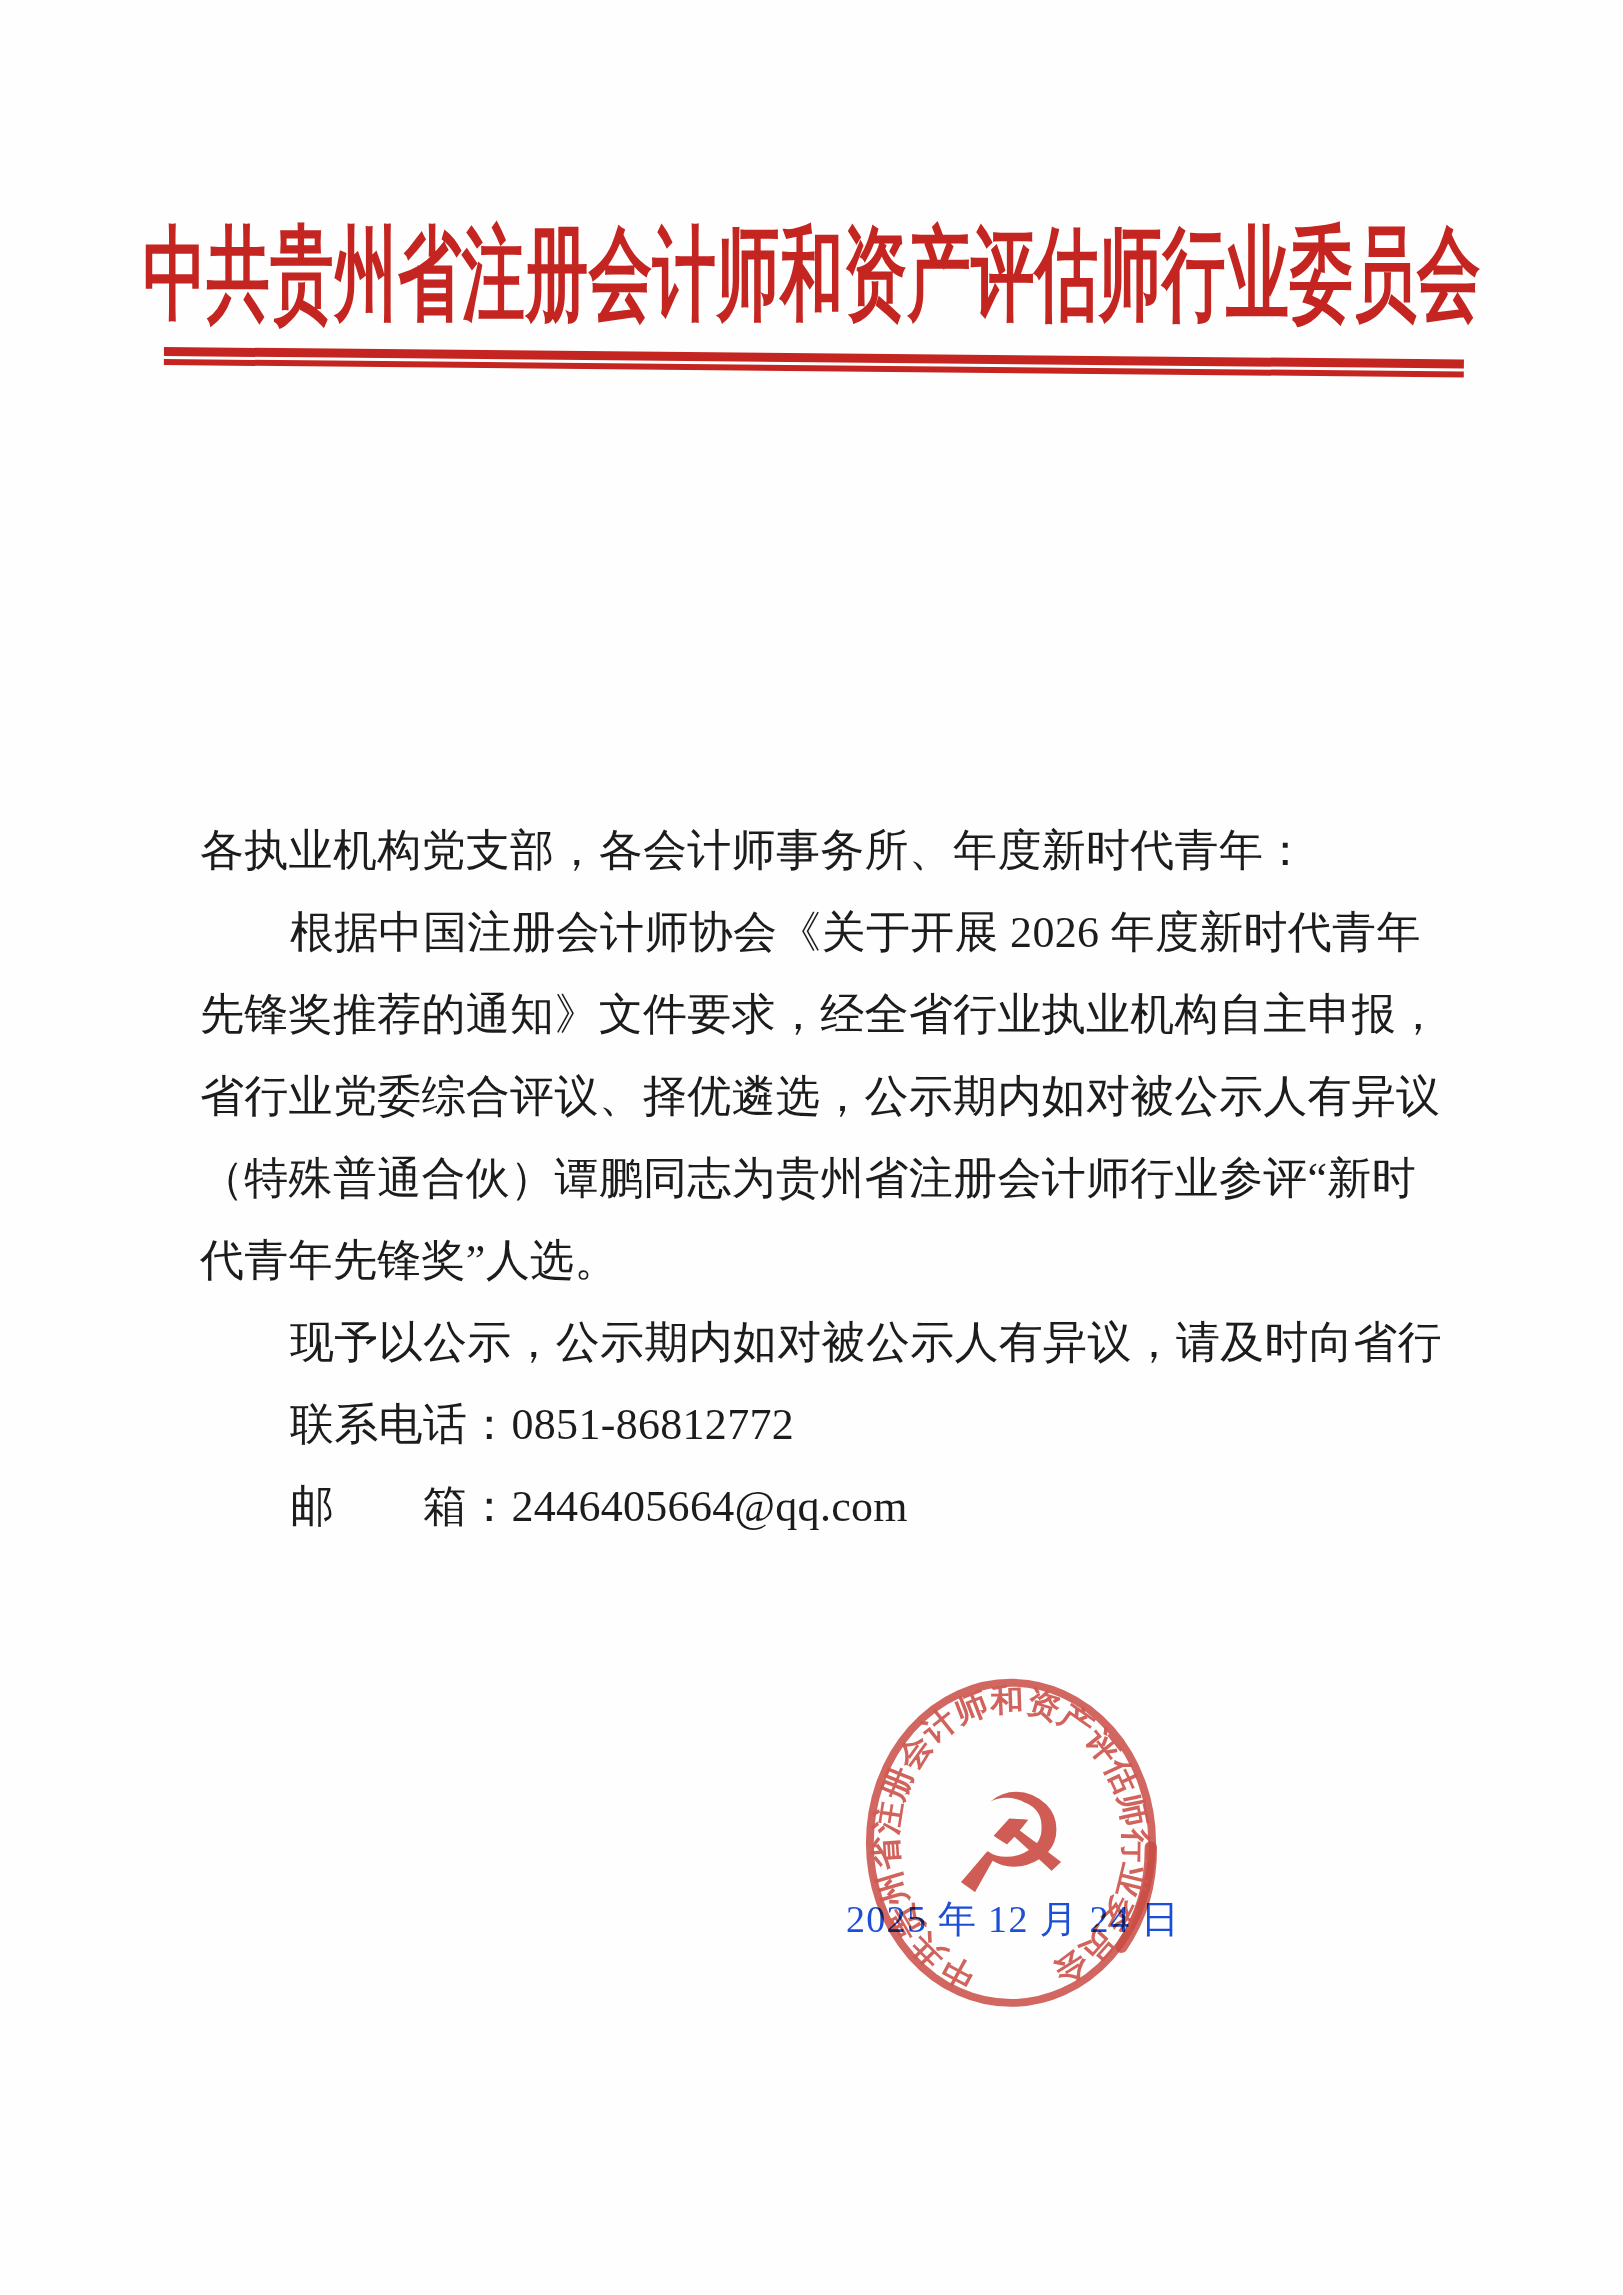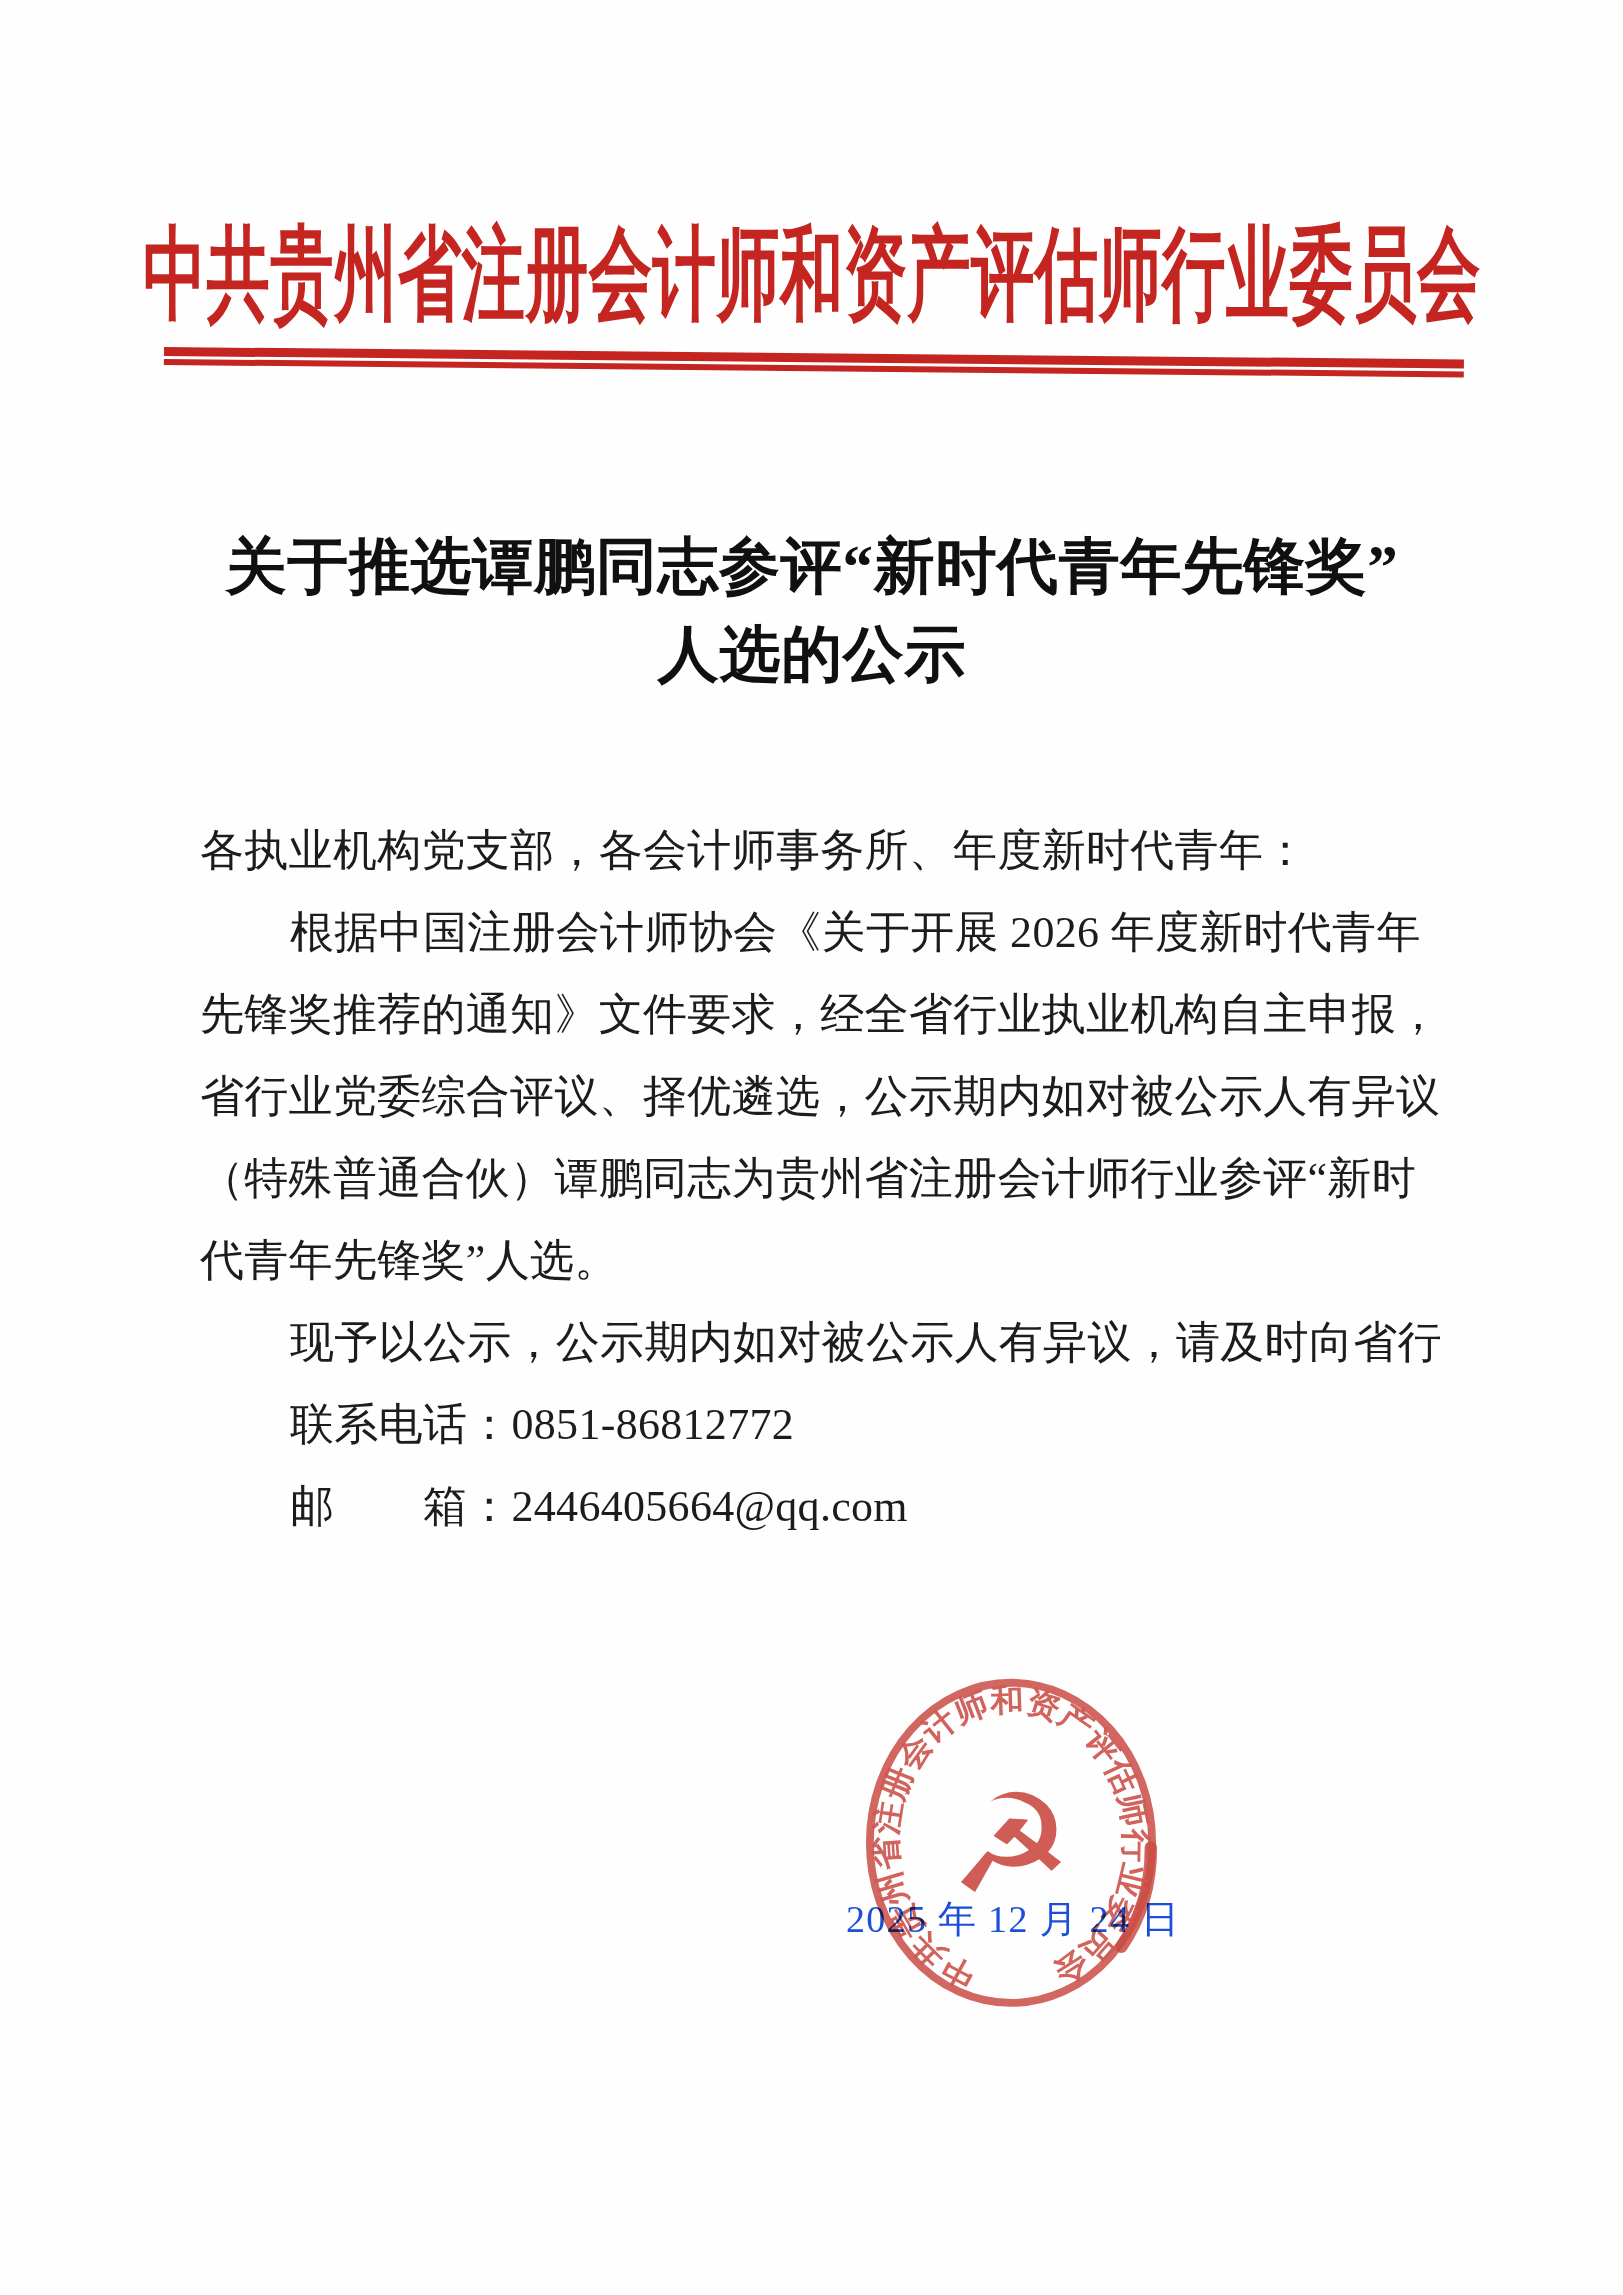--- a/index.html
+++ b/index.html
@@ -74,24 +74,20 @@
 
 <div class="page">
 
   <div class="org-name">中共贵州省注册会计师和资产评估师行业委员会</div>
 
   <div class="rules">
     <div class="rule-thick"></div>
     <div class="rule-thin"></div>
   </div>
 
-  <h1 class="doc-title">
-    <div class="t-line">关于推选谭鹏同志参评“新时代青年先锋奖”</div>
-    <div class="t-line">人选的公示</div>
-  </h1>
 
   <div class="body-block">
     <div class="body-line">各执业机构党支部，各会计师事务所、年度新时代青年：</div>
     <div class="body-line indent">根据中国注册会计师协会《关于开展 2026 年度新时代青年</div>
     <div class="body-line">先锋奖推荐的通知》文件要求，经全省行业执业机构自主申报，</div>
     <div class="body-line">省行业党委综合评议、择优遴选，公示期内如对被公示人有异议</div>
     <div class="body-line">（特殊普通合伙）谭鹏同志为贵州省注册会计师行业参评“新时</div>
     <div class="body-line">代青年先锋奖”人选。</div>
     <div class="body-line indent">现予以公示，公示期内如对被公示人有异议，请及时向省行</div>
     <div class="body-line indent">联系电话：0851-86812772</div>

